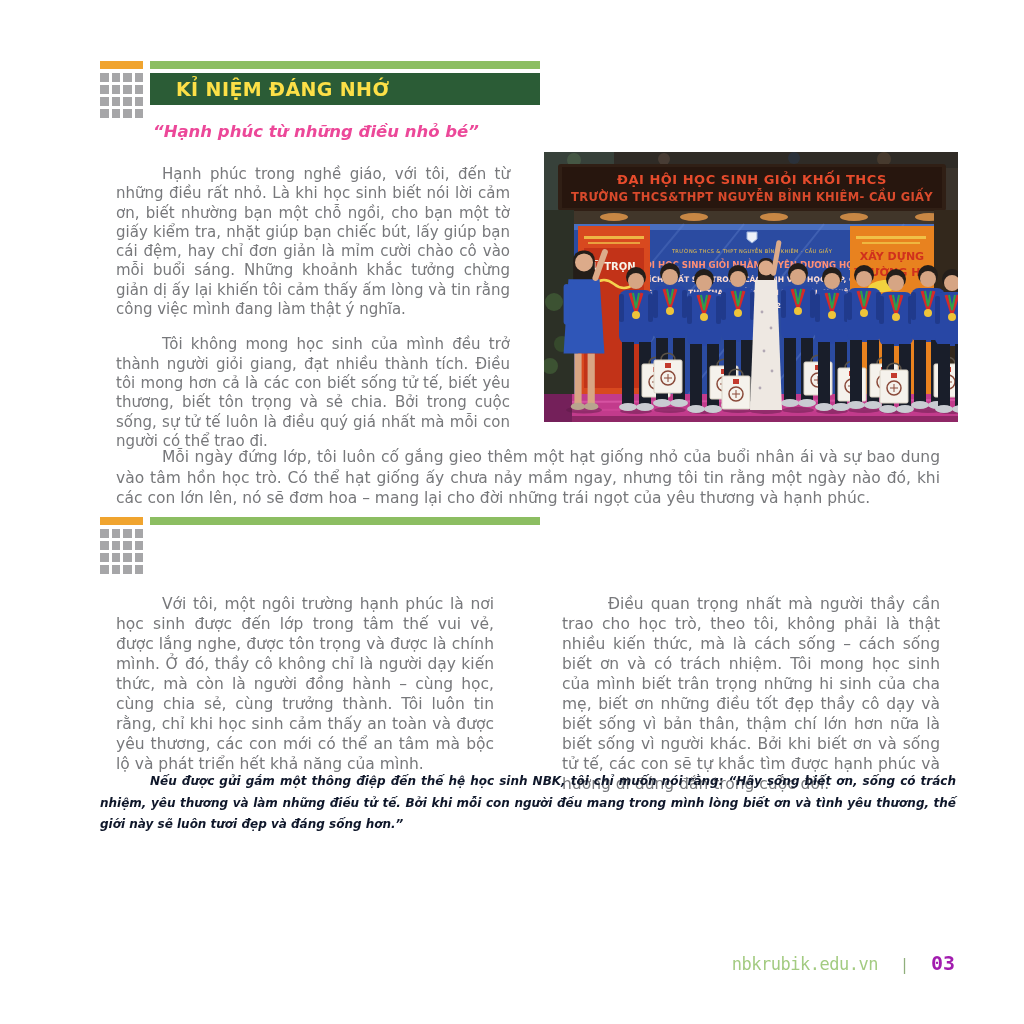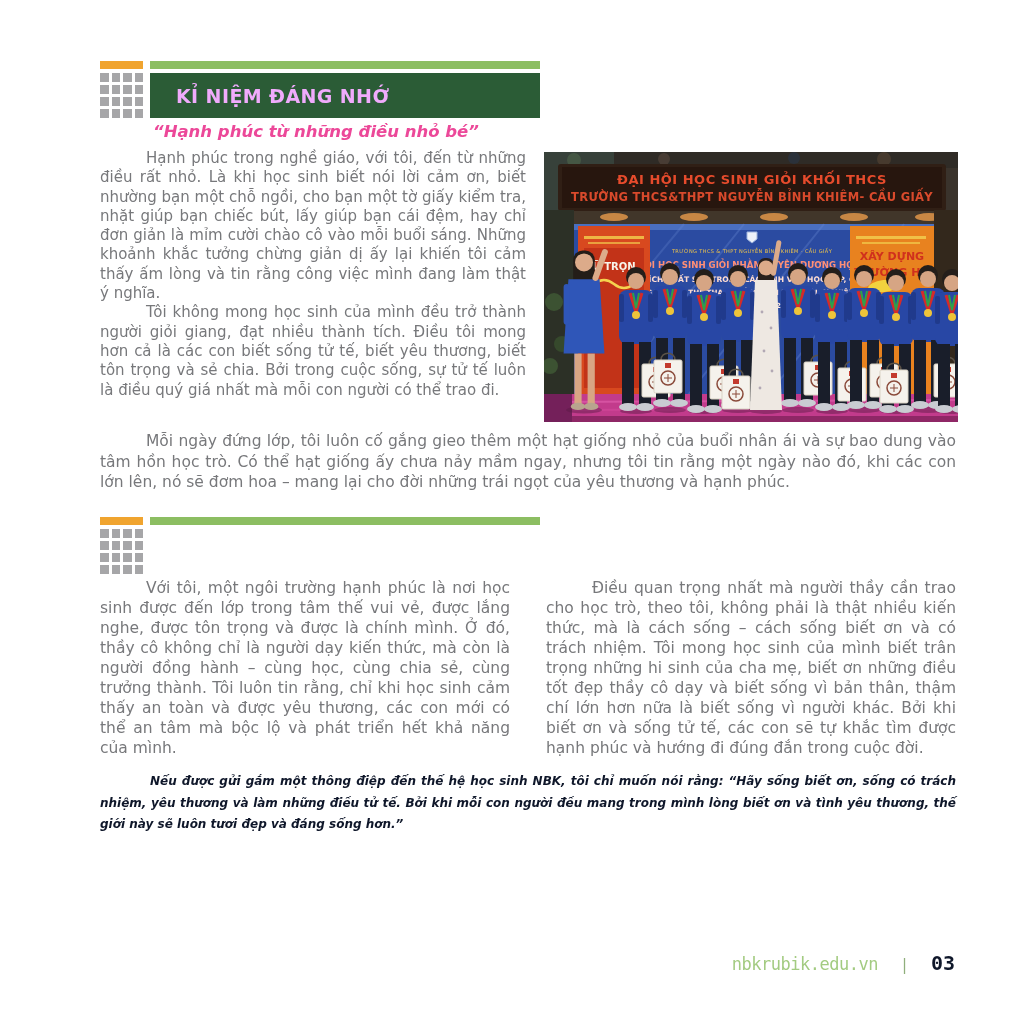--- a/index.html
+++ b/index.html
@@ -10,43 +10,43 @@
   
   .banner{position:absolute;width:440px;}
   .banner .strip{display:flex;height:8px;}
   .banner .strip .o{width:43px;background:#f0a42f;}
   .banner .strip .sp{width:7px;}
   .banner .strip .g{flex:1;background:#8cbe62;}
   .banner .row{display:flex;margin-top:4px;}
   .gicon{width:43px;height:45px;display:grid;grid-template-columns:repeat(4,1fr);grid-template-rows:repeat(4,1fr);gap:3px;}
   .gicon i{background:#a6a6a8;display:block;}
   .banner .rsp{width:7px;}
-  .bar{flex:1;height:45px;background:#2b5c36;color:#f0abfc;font-weight:bold;
+  .bar{flex:1;height:32px;background:#2b5c36;color:#fde047;font-weight:bold;
        font-size:19px;display:flex;align-items:center;padding-left:26px;letter-spacing:.4px;}
   
   .quote1{position:absolute;left:100px;top:122px;width:432px;text-align:center;
           color:#ec4899;font-weight:bold;font-style:italic;font-size:16.5px;}
   .bodytext{color:#77787b;font-size:15px;line-height:19.3px;text-align:justify;}
-  .bodytext p{margin:0;text-indent:46px;}
+  .bodytext p{margin:16px;text-indent:46px;}
   .introcol{position:absolute;left:100px;top:149px;width:426px;}
   .widepara{position:absolute;left:100px;top:431px;width:856px;font-size:15.5px;line-height:20.6px;}
   .cols{position:absolute;left:100px;top:578px;width:856px;display:grid;
         grid-template-columns:1fr 1fr;column-gap:36px;font-size:15.5px;line-height:20px;}
   .quote2{position:absolute;left:100px;top:771px;width:856px;color:#0f172a;
           font-weight:bold;font-style:italic;font-size:12px;line-height:21.5px;
           text-align:justify;text-indent:50px;margin:0;}
   
   .photo{position:absolute;left:544px;top:152px;width:414px;height:270px;}
   .photo svg{display:block;width:414px;height:270px;}
   
   .footer{position:absolute;right:69px;top:951px;display:flex;align-items:baseline;gap:22px;
           font-family:"DejaVu Sans Mono","Liberation Mono",monospace;}
   .footer .url{color:#a3cb81;font-size:17px;letter-spacing:-.5px;}
   .footer .sep{color:#90af7c;font-size:15px;}
-  .footer .num{color:#0f172a;font-size:20px;font-weight:bold;}
+  .footer .num{color:#a21caf;font-size:20px;font-weight:bold;}
 </style>
 </head>
 <body>
 
 <div class="page">
 
   <div class="banner" style="left:100px;top:61px;">
     <div class="strip">
       <span class="o"></span>
         <span class="sp"></span>

